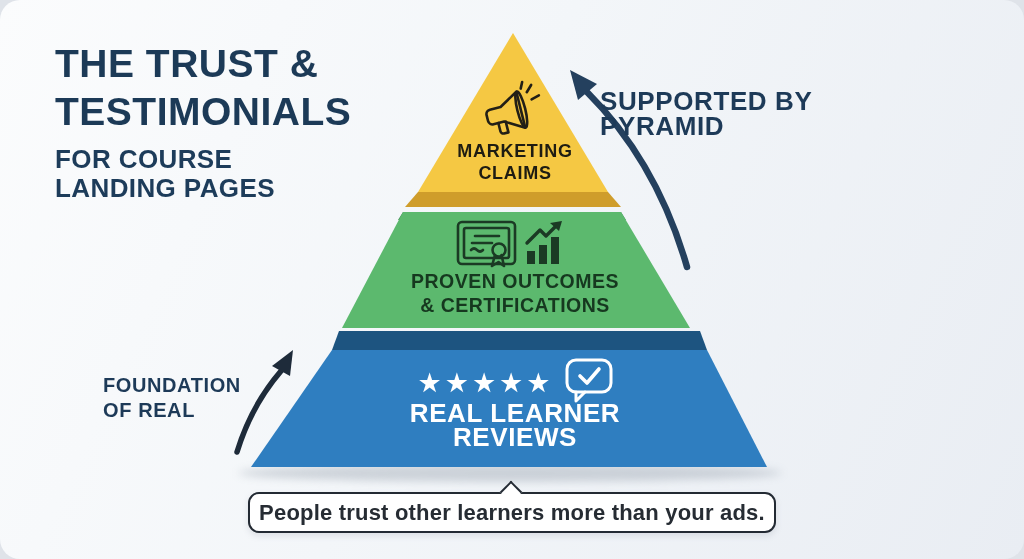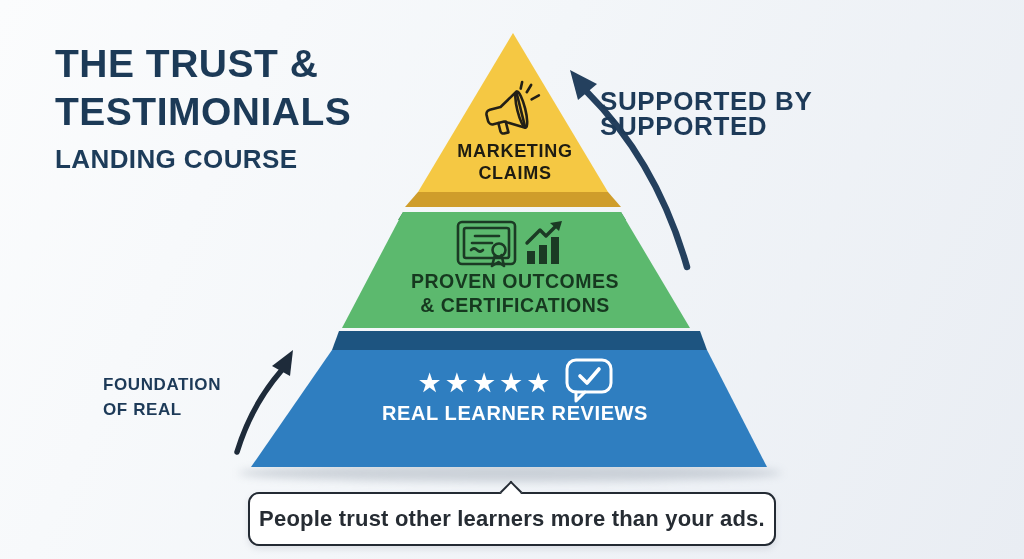--- a/index.html
+++ b/index.html
@@ -4,50 +4,51 @@
 <style>
   * { box-sizing: border-box; }
   html,body { margin:0; padding:0; background:#dfe3e9; }
   .stage {
     position: relative;
     width: 1024px; height: 559px;
     margin: 0 auto;
     overflow: hidden;
     background: linear-gradient(115deg, #fbfcfd 0%, #f3f6f9 45%, #e9edf3 100%);
     font-family: "Liberation Sans", sans-serif;
+    border-radius: 20px;
   }
   .abs { position:absolute; }
 
   
   .title-block { left:55px; top:40px; width:360px; color:#1c3a57; }
   .title-line { font-size:39px; line-height:48px; font-weight:bold; letter-spacing:0.5px; }
   .subtitle-block { margin-top:9px; }
   .subtitle-line { font-size:26px; line-height:29px; font-weight:bold; letter-spacing:0.4px; color:#1d3c5a; }
 
   
   svg.base { position:absolute; left:0; top:0; }
 
   
   .lvl-label { text-align:center; font-weight:bold; }
   .label-top    { left:405px; top:141px; width:220px; font-size:18px; line-height:21.5px; letter-spacing:0.7px; color:#1e1c12; }
   .label-middle { left:385px; top:269px; width:260px; font-size:19.5px; line-height:24px; letter-spacing:0.5px; color:#16381f; }
-  .label-bottom { left:355px; top:402px; width:320px; font-size:20px; line-height:23.5px; letter-spacing:0.6px; color:#ffffff; }
+  .label-bottom { left:355px; top:402px; width:320px; font-size:26px; line-height:23.5px; letter-spacing:0.6px; color:#ffffff; }
 
   
   .stars-row { left:390px; top:358px; width:250px; height:46px; display:flex; align-items:center; justify-content:center; gap:11px; }
   .stars { font-family:"DejaVu Sans", sans-serif; font-size:27px; letter-spacing:3px; color:#ffffff; line-height:1; padding-top:2px; }
 
   
   .annot { font-weight:bold; color:#1d3a58; }
   .annot-right { left:600px; top:89px; width:220px; text-align:left; font-size:26px; line-height:25px; letter-spacing:0.6px; }
-  .annot-left  { left:103px; top:373px; width:170px; text-align:left; font-size:17px; line-height:24.5px; letter-spacing:0.6px; }
+  .annot-left  { left:103px; top:373px; width:170px; text-align:left; font-size:20px; line-height:24.5px; letter-spacing:0.6px; }
 
   
   .callout {
-    left:248px; top:492px; width:528px; height:54px;
+    left:248px; top:492px; width:528px; height:41px;
     background:#ffffff; border:2px solid #232a33; border-radius:11px;
     display:flex; align-items:center; justify-content:center;
     font-size:22px; font-weight:600; color:#262c33; letter-spacing:0.2px;
     box-shadow: 0 3px 6px rgba(120,130,145,0.18);
   }
   .callout-notch {
     position:absolute; top:-10px; left:50%; margin-left:-9px;
     width:16px; height:16px; background:#ffffff;
     border-left:2px solid #232a33; border-top:2px solid #232a33;
     transform:rotate(45deg);
@@ -111,21 +112,22 @@
       <rect x="25" y="13" width="8" height="27" fill="#1b3a24"></rect>
       <path d="M1,19 L14,6 L20,12 L31,1" stroke="#1b3a24" stroke-width="3.4" fill="none" stroke-linecap="round" stroke-linejoin="round"></path>
       <polygon points="36,-3 24,-1 33,7" fill="#1b3a24"></polygon>
     </g>
   </svg>
 
   <div class="abs title-block">
     <div class="title-line">THE TRUST &amp;</div>
     <div class="title-line">TESTIMONIALS</div>
     <div class="subtitle-block">
-      <div class="subtitle-line">LANDING COURSE</div>
+      <div class="subtitle-line">FOR COURSE</div>
+      <div class="subtitle-line">LANDING PAGES</div>
     </div>
   </div>
 
   <div class="abs lvl-label label-top">
     <div>MARKETING</div>
     <div>CLAIMS</div>
   </div>
 
   <div class="abs lvl-label label-middle">
     <div>PROVEN OUTCOMES</div>
@@ -140,21 +142,21 @@
       <path d="M15,18 l7,7 l12,-14" stroke="#ffffff" stroke-width="3.6" fill="none" stroke-linecap="round" stroke-linejoin="round"></path>
     </svg>
   </div>
 
   <div class="abs lvl-label label-bottom">
     <div>REAL LEARNER REVIEWS</div>
   </div>
 
   <div class="abs annot annot-right">
     <div>SUPPORTED BY</div>
-    <div>SUPPORTED</div>
+    <div>PYRAMID</div>
   </div>
 
   <div class="abs annot annot-left">
     <div>FOUNDATION</div>
     <div>OF REAL</div>
   </div>
 
   <div class="abs callout">
     <div class="callout-notch"></div>
     <span>People trust other learners more than your ads.</span>

